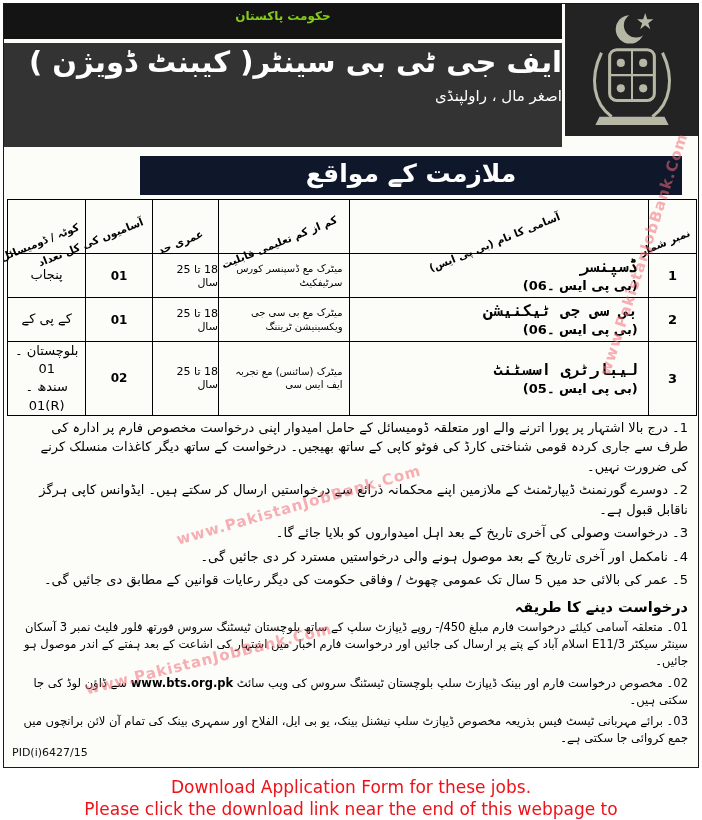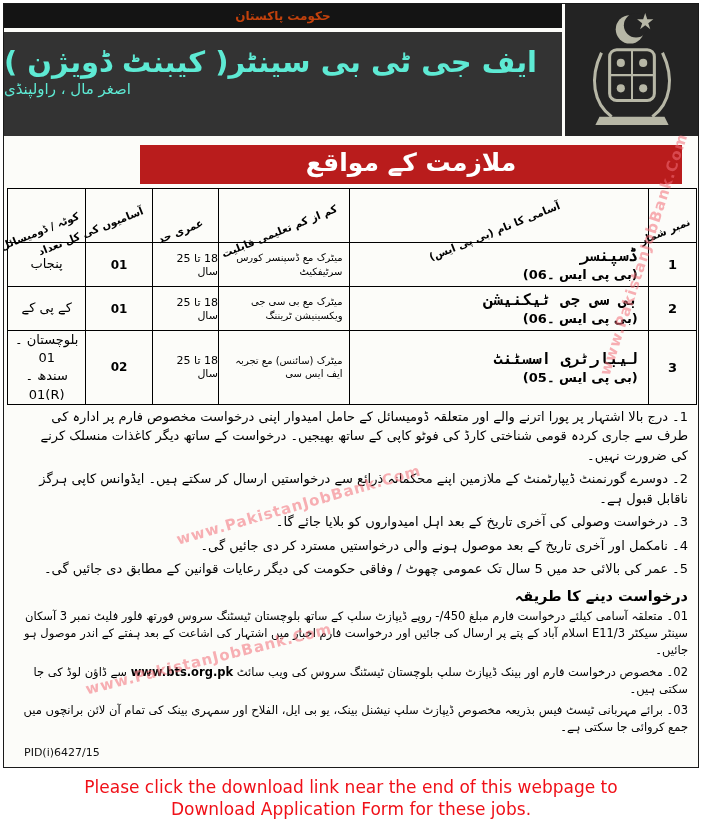--- a/index.html
+++ b/index.html
@@ -14,38 +14,38 @@
   
   .ad {
     position:absolute; top:3px; left:3px; width:696px; height:765px;
     border:1px solid #1a1a1a; background:#fcfcf9; overflow:hidden;
   }
 
   
   .masthead { display:flex; width:100%; }
   .mast-left { flex:1; display:flex; flex-direction:column; }
   .topbar {
-    height:24px; background:#141414; color:#c2410c; text-align:center;
+    height:35px; background:#141414; color:#84cc16; text-align:center;
     font-size:12px; line-height:24px; font-weight:bold; direction:rtl;
   }
   .mast-gap { height:4px; background:#fcfcf9; }
   .title-area {
-    height:104px; background:#333333; color:#5eead4; text-align:left;
-    padding-top:12px; direction:rtl;
+    height:104px; background:#333333; color:#ffffff; text-align:right;
+    padding-top:1px; direction:rtl;
   }
   .ad-title { font-size:29px; font-weight:bold; line-height:1.25; }
-  .ad-subtitle { font-size:15px; }
+  .ad-subtitle { font-size:15px; margin-top:7px; }
   .emblem-box {
     width:136px; height:132px; background:#232323; border-left:3px solid #fcfcf9;
     display:flex; align-items:center; justify-content:center;
   }
 
   
   .banner {
-    margin:9px 16px 4px 136px; background:#b91c1c; color:#ffffff;
+    margin:9px 16px 4px 136px; background:#0f172a; color:#ffffff;
     text-align:center; font-size:25px; font-weight:bold; padding:3px 0 7px;
     direction:rtl;
   }
 
   .intro { direction:rtl; text-align:right; font-size:13px; padding:2px 9px 5px; }
 
   
   table.jobs { width:690px; margin:0 3px; border-collapse:collapse; direction:rtl; table-layout:fixed; }
   .jobs th, .jobs td { border:1px solid #000; vertical-align:middle; }
   .jobs th { height:54px; vertical-align:bottom; overflow:visible; font-weight:bold; text-align:center; }
@@ -66,21 +66,21 @@
 
   
   .note { direction:rtl; text-align:right; font-size:13px; font-weight:bold; padding:5px 9px 2px; }
   .cond { direction:rtl; text-align:right; font-size:13px; line-height:1.5; padding:2px 10px 2px 26px; }
   .apply-h { direction:rtl; text-align:right; font-size:14.5px; font-weight:bold; padding:7px 10px 2px; }
   .apply-item { direction:rtl; text-align:right; font-size:11.5px; line-height:1.5; padding:2px 10px 2px 16px; }
   .bold { font-weight:bold; }
 
   .sign { direction:rtl; text-align:right; padding:34px 250px 0 0; }
 
-  .pid { position:absolute; left:20px; bottom:8px; font-size:11px; color:#111; }
+  .pid { position:absolute; left:8px; bottom:8px; font-size:11px; color:#111; }
 
   
   .wm {
     position:absolute; color:rgba(242,110,120,0.55); font-size:15px; font-weight:bold;
     white-space:nowrap; pointer-events:none; letter-spacing:1px;
   }
   #wm1 { top:368px; left:592px; transform:rotate(-72deg); transform-origin:left top; }
   #wm2 { top:492px; left:168px; transform:rotate(-16deg); }
   #wm3 { top:646px; left:78px;  transform:rotate(-14deg); }
 
@@ -215,16 +215,16 @@
     </div>
 
     <div class="pid">PID(i)6427/15</div>
 
     <div class="wm" id="wm1">www.PakistanJobBank.Com</div>
     <div class="wm" id="wm2">www.PakistanJobBank.Com</div>
     <div class="wm" id="wm3">www.PakistanJobBank.Com</div>
   </div>
 
   <div class="caption">
+    <div>Download Application Form for these jobs.</div>
     <div>Please click the download link near the end of this webpage to</div>
-    <div>Download Application Form for these jobs.</div>
   </div>
 </div>
 
 </body></html>

